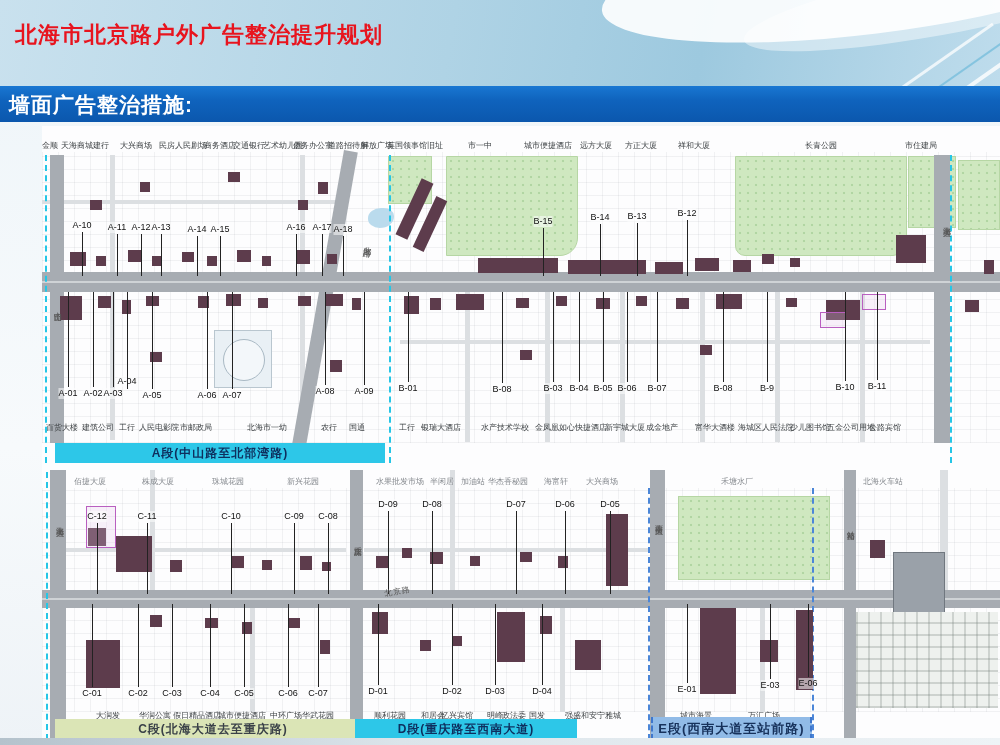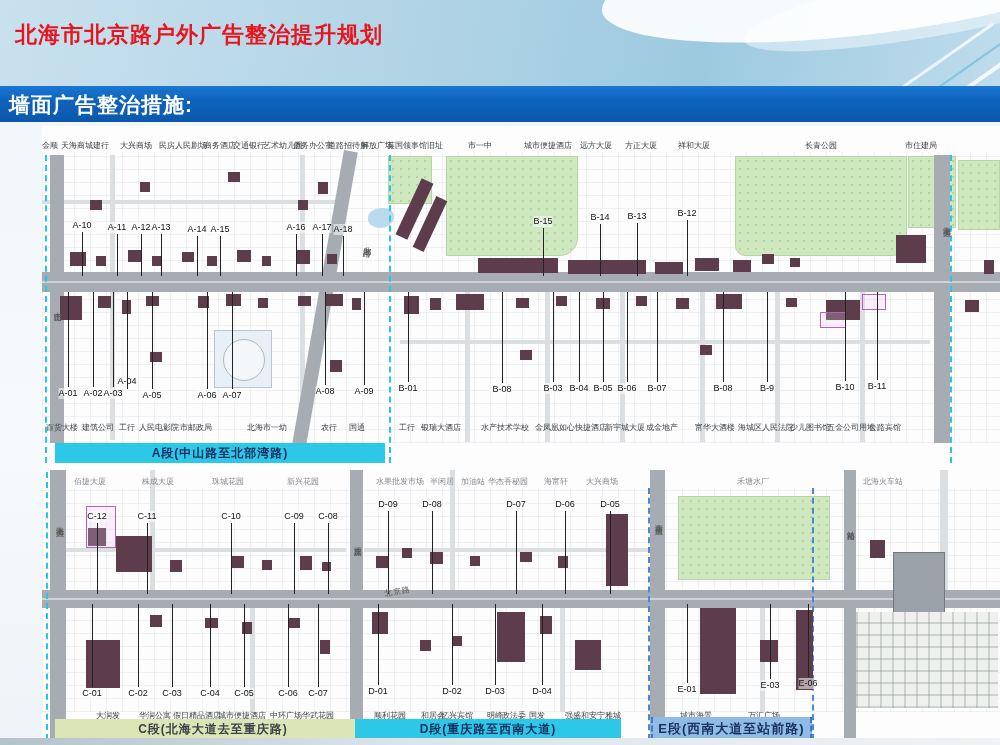--- a/index.html
+++ b/index.html
@@ -264,21 +264,21 @@
       <div class="poi faint" style="left: 90px; top: 477px;">佰捷大厦</div>
       <div class="poi faint" style="left: 158px; top: 477px;">株成大厦</div>
       <div class="poi faint" style="left: 228px; top: 477px;">珠城花园</div>
       <div class="poi faint" style="left: 303px; top: 477px;">新兴花园</div>
       <div class="poi faint" style="left: 400px; top: 477px;">水果批发市场</div>
       <div class="poi faint" style="left: 442px; top: 477px;">半闲居</div>
       <div class="poi faint" style="left: 473px; top: 477px; text-align: right;">加油站</div>
       <div class="poi faint" style="left: 508px; top: 477px;">华杰香秘园</div>
       <div class="poi faint" style="left: 556px; top: 477px;">海富轩</div>
       <div class="poi faint" style="left: 602px; top: 477px;">大兴商场</div>
-      <div class="poi faint" style="left: 737px; top: 477px; margin-left: 16px;">禾塘水厂</div>
+      <div class="poi faint" style="left: 737px; top: 477px;">禾塘水厂</div>
       <div class="poi faint" style="left: 883px; top: 477px;">北海火车站</div>
       <div class="poi" style="left: 108px; top: 711px;">大润发</div>
       <div class="poi" style="left: 155px; top: 711px;">华润公寓</div>
       <div class="poi" style="left: 197px; top: 711px;">假日精品酒店</div>
       <div class="poi" style="left: 242px; top: 711px;">城市便捷酒店</div>
       <div class="poi" style="left: 286px; top: 711px;">中环广场</div>
       <div class="poi" style="left: 318px; top: 711px;">华武花园</div>
       <div class="poi" style="left: 390px; top: 711px;">顺利花园</div>
       <div class="poi" style="left: 433px; top: 711px;">和居会</div>
       <div class="poi" style="left: 457px; top: 711px;">忆兴宾馆</div>
@@ -407,17 +407,17 @@
       <div class="roadlab vert" style="left: 940px; top: 220px;">北海大道</div>
       <div class="roadlab vert" style="left: 53px; top: 520px;">北海大道</div>
       <div class="roadlab vert" style="left: 351px; top: 540px;">重庆路</div>
       <div class="roadlab" style="left: 384px; top: 586px; transform: rotate(-10deg);">北京路</div>
       <div class="roadlab vert" style="left: 652px; top: 518px;">西南大道</div>
       <div class="roadlab vert" style="left: 844px; top: 524px;">站前路</div>
     </div>
 
   <div class="banner a" style="left:55px;top:443px;width:330px">A段(中山路至北部湾路)</div>
   <div class="banner c" style="left:55px;top:719px;width:316px">C段(北海大道去至重庆路)</div>
-  <div class="banner d" style="left:355px;top:719px;width:266px">D段(重庆路至西南大道)</div>
+  <div class="banner d" style="left:355px;top:719px;width:222px">D段(重庆路至西南大道)</div>
   <div class="banner e" style="left:651px;top:717px;width:161px">E段(西南大道至站前路)</div>
 
   <div class="footbar"></div>
 </div>
 
 </body></html>

